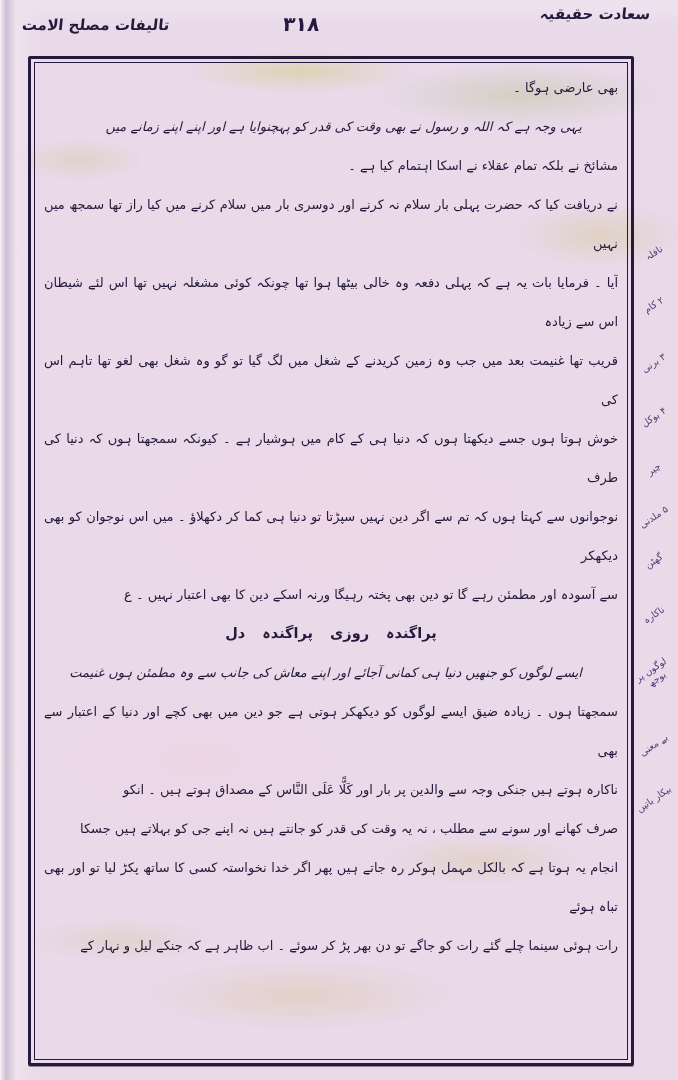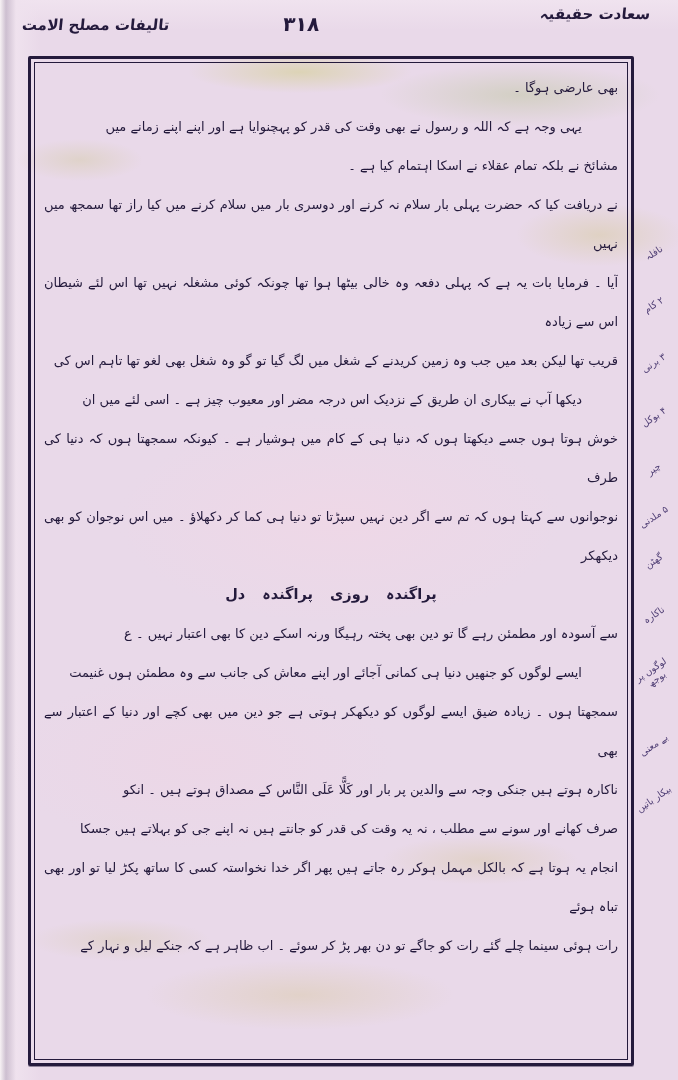--- a/index.html
+++ b/index.html
@@ -44,21 +44,21 @@
   .text-block{
     position:absolute;top:5px;right:9px;left:9px;bottom:4px;
     direction:rtl;
     font-size:13px;
     line-height:39px;
     text-align:justify;
     text-align-last:right;
     overflow:hidden;
   }
   .bline{min-height:39px;}
-  .indent{text-indent:36px;}
+  .indent{text-indent:36px;font-style:italic;}
   .center{
     text-align:center;text-align-last:center;
     word-spacing:12px;font-size:14.5px;font-weight:bold;
   }
   
   .margin-notes{position:absolute;top:0;left:0;right:0;bottom:0;pointer-events:none;}
   .mnote{
     position:absolute;right:1px;width:46px;
     direction:rtl;
     font-size:9.5px;line-height:10.5px;
@@ -81,26 +81,25 @@
   </div>
 
   <div class="frame">
     <div class="frame-inner">
       <div class="text-block" id="text-block">
           <div class="bline line">بھی عارضی ہوگا ۔</div>
           <div class="bline indent">یہی وجہ ہے کہ اللہ و رسول نے بھی وقت کی قدر کو پہچنوایا ہے اور اپنے اپنے زمانے میں</div>
           <div class="bline line">مشائخ نے بلکہ تمام عقلاء نے اسکا اہتمام کیا ہے ۔</div>
           <div class="bline line">نے دریافت کیا کہ حضرت پہلی بار سلام نہ کرنے اور دوسری بار میں سلام کرنے میں کیا راز تھا سمجھ میں نہیں</div>
           <div class="bline line">آیا ۔ فرمایا بات یہ ہے کہ پہلی دفعہ وہ خالی بیٹھا ہوا تھا چونکہ کوئی مشغلہ نہیں تھا اس لئے شیطان اس سے زیادہ</div>
-          <div class="bline line">قریب تھا لیکن بعد میں جب وہ زمین کریدنے کے شغل میں لگ گیا تو گو وہ شغل بھی لغو تھا تاہم اس کی</div>
-          <div class="bline indent">دیکھا آپ نے بیکاری ان طریق کے نزدیک اس درجہ مضر اور معیوب چیز ہے ۔ اسی لئے میں ان</div>
+          <div class="bline line">قریب تھا غنیمت بعد میں جب وہ زمین کریدنے کے شغل میں لگ گیا تو گو وہ شغل بھی لغو تھا تاہم اس کی</div>
           <div class="bline line">خوش ہوتا ہوں جسے دیکھتا ہوں کہ دنیا ہی کے کام میں ہوشیار ہے ۔ کیونکہ سمجھتا ہوں کہ دنیا کی طرف</div>
           <div class="bline line">نوجوانوں سے کہتا ہوں کہ تم سے اگر دین نہیں سپڑتا تو دنیا ہی کما کر دکھلاؤ ۔ میں اس نوجوان کو بھی دیکھکر</div>
+          <div class="bline line">سے آسودہ اور مطمئن رہے گا تو دین بھی پختہ رہیگا ورنہ اسکے دین کا بھی اعتبار نہیں ۔ ع</div>
           <div class="bline center">پراگندہ روزی پراگندہ دل</div>
-          <div class="bline line">سے آسودہ اور مطمئن رہے گا تو دین بھی پختہ رہیگا ورنہ اسکے دین کا بھی اعتبار نہیں ۔ ع</div>
           <div class="bline indent">ایسے لوگوں کو جنھیں دنیا ہی کمانی آجائے اور اپنے معاش کی جانب سے وہ مطمئن ہوں غنیمت</div>
           <div class="bline line">سمجھتا ہوں ۔ زیادہ ضیق ایسے لوگوں کو دیکھکر ہوتی ہے جو دین میں بھی کچے اور دنیا کے اعتبار سے بھی</div>
           <div class="bline line">ناکارہ ہوتے ہیں جنکی وجہ سے والدین پر بار اور کَلًّا عَلَی النَّاس کے مصداق ہوتے ہیں ۔ انکو</div>
           <div class="bline line">صرف کھانے اور سونے سے مطلب ، نہ یہ وقت کی قدر کو جانتے ہیں نہ اپنے جی کو بہلاتے ہیں جسکا</div>
           <div class="bline line">انجام یہ ہوتا ہے کہ بالکل مہمل ہوکر رہ جاتے ہیں پھر اگر خدا نخواستہ کسی کا ساتھ پکڑ لیا تو اور بھی تباہ ہوئے</div>
           <div class="bline line">رات ہوئی سینما چلے گئے رات کو جاگے تو دن بھر پڑ کر سوئے ۔ اب ظاہر ہے کہ جنکے لیل و نہار کے</div>
         </div>
     </div>
   </div>
 

